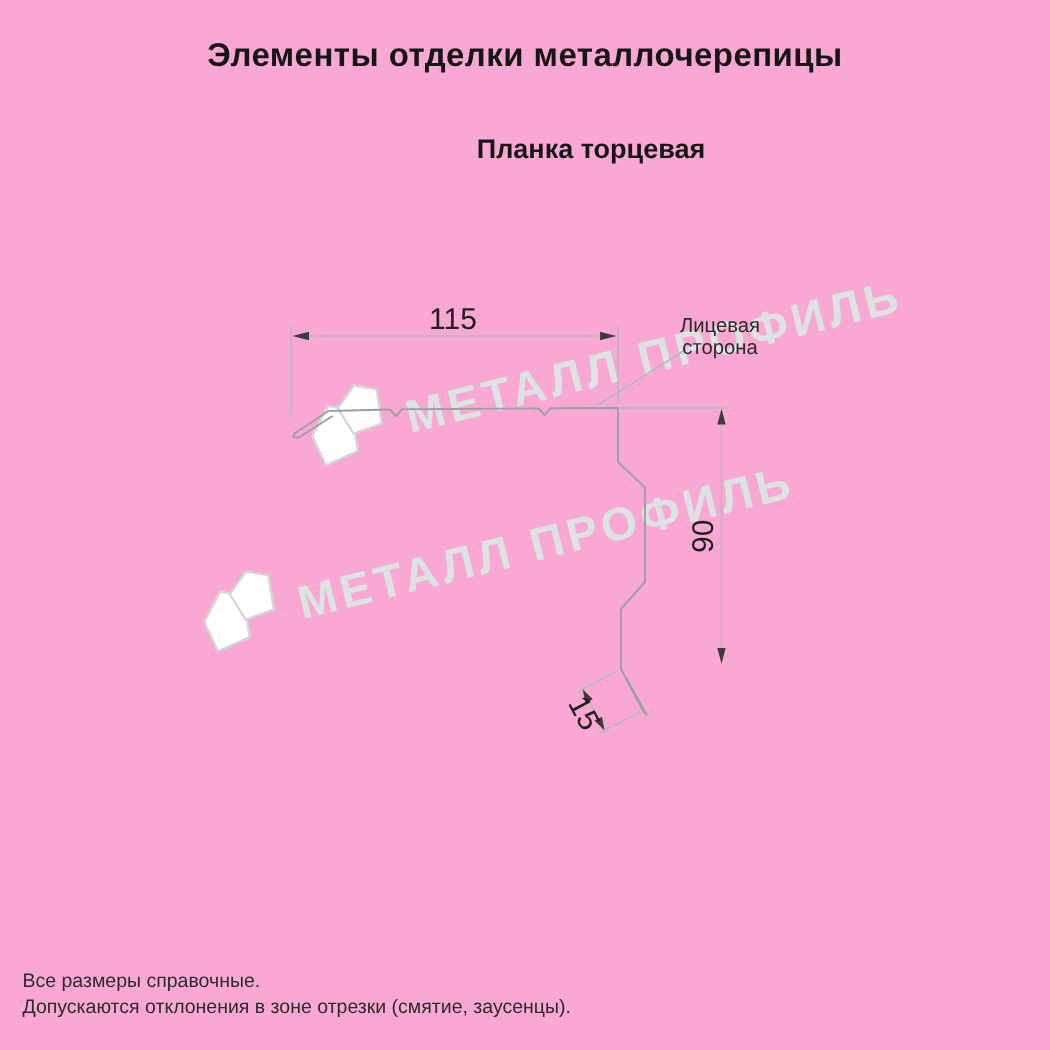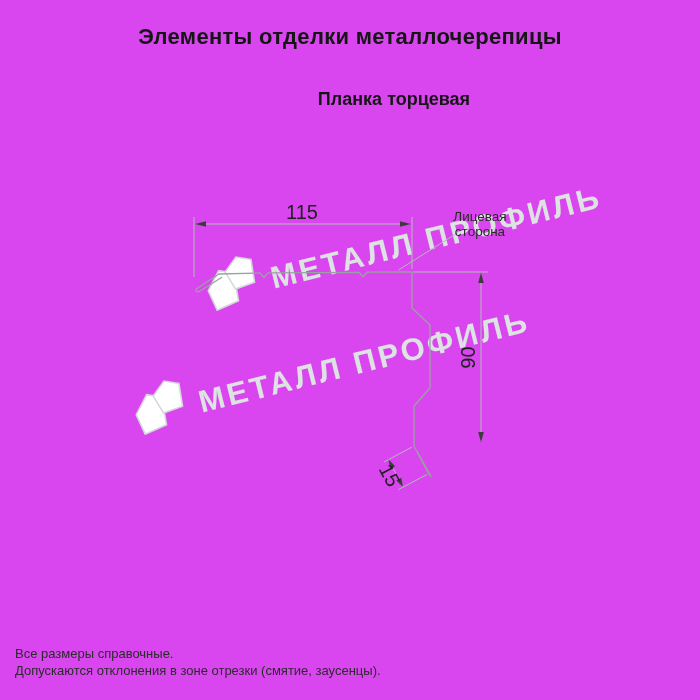--- a/index.html
+++ b/index.html
@@ -1,17 +1,17 @@
 <!DOCTYPE html>
 <html><head>
 <meta charset="utf-8">
 <style>
   html,body{margin:0;padding:0;background:#fff;}
   .page{
-    position:relative;width:700px;height:700px;background:#d946ef;overflow:hidden;
+    position:relative;width:700px;height:700px;background:#f9a8d4;overflow:hidden;
     font-family:"Liberation Sans","DejaVu Sans",sans-serif;
   }
   .title{
     position:absolute;top:24px;left:0;width:700px;text-align:center;
     font-size:22px;font-weight:bold;color:#161616;letter-spacing:0.3px;
   }
   .subtitle{
     position:absolute;left:0;width:700px;text-align:center;
     font-size:18px;font-weight:bold;color:#161616;
   }

